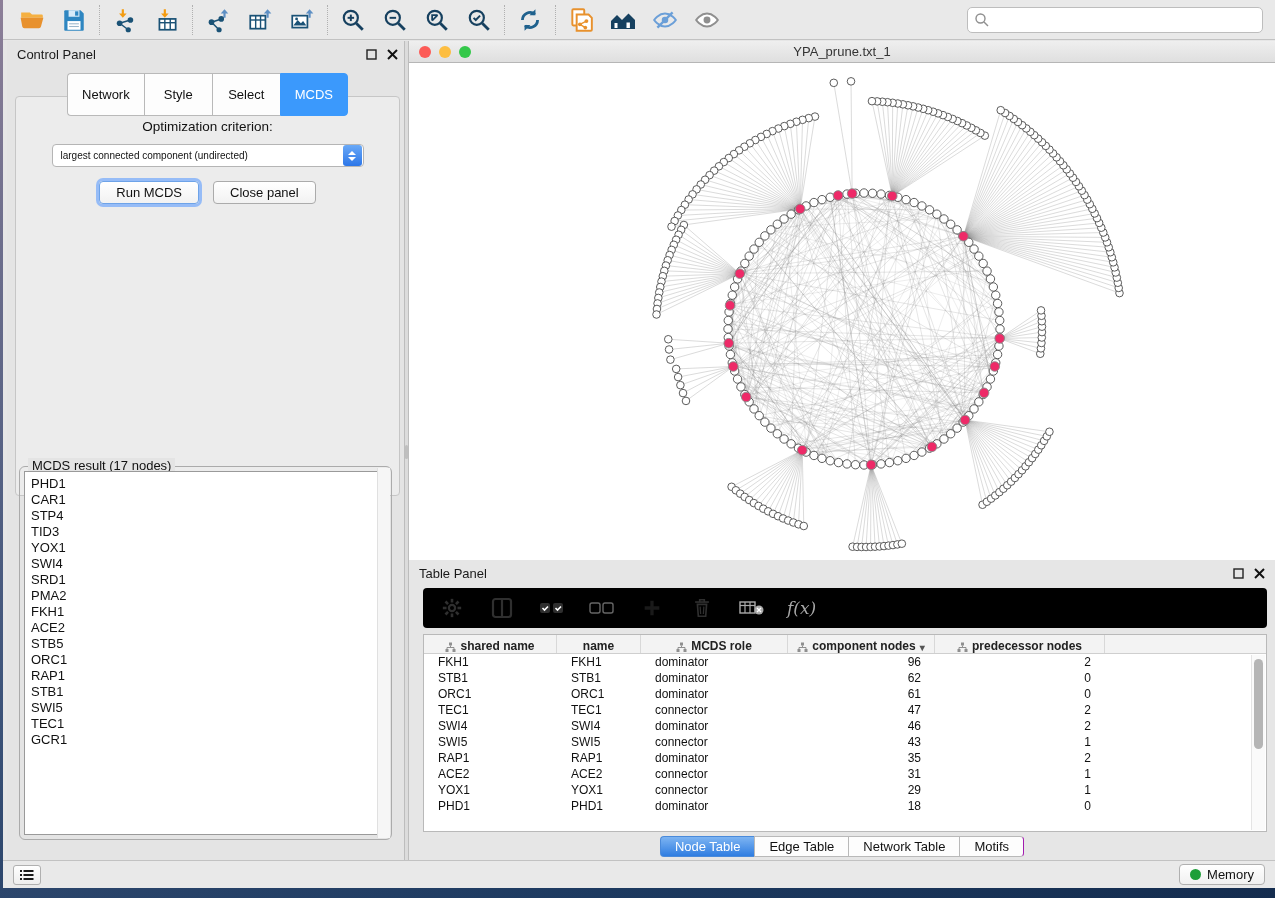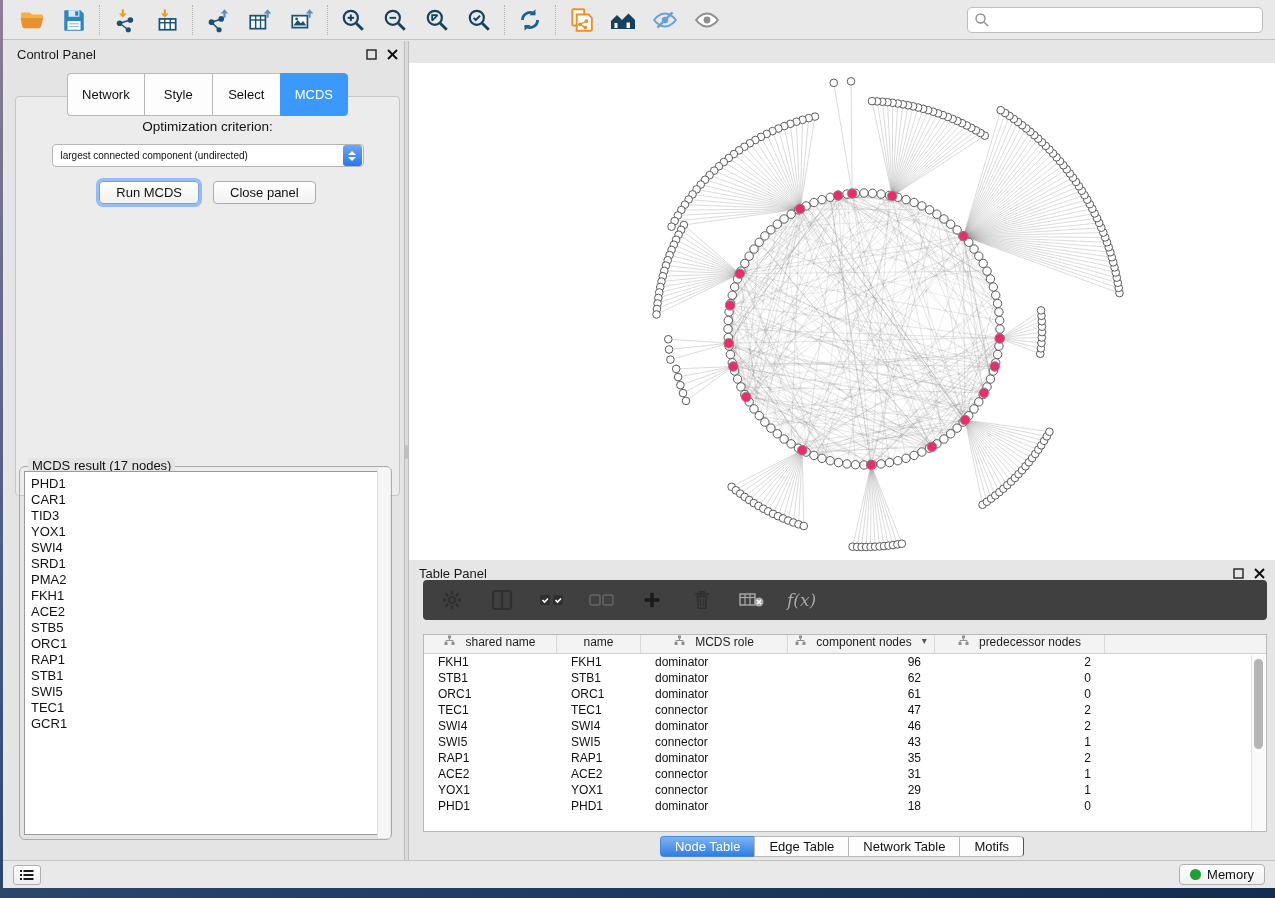--- a/index.html
+++ b/index.html
@@ -50,26 +50,26 @@
   
   .net-window { position:absolute; left:406px; top:41px; right:0; height:519px; }
   .net-titlebar { height:22px; background:linear-gradient(#efefef,#dfdfdf); border-bottom:1px solid #b6b6b6; display:flex; align-items:center; position:relative; }
   .traffic { display:flex; gap:8px; margin-left:10px; }
   .tl { width:12px; height:12px; border-radius:50%; }
   .net-title { position:absolute; left:0; right:0; text-align:center; font-size:13px; color:#333; }
   .net-canvas { position:absolute; left:0; right:0; top:22px; bottom:0; background:#fff; }
 
   
   .table-panel { position:absolute; left:406px; top:560px; right:0; bottom:28px; background:#e6e6e6; }
-  .tp-toolbar { position:absolute; left:14px; right:8px; top:20px; height:40px; background:#404040; border-radius:4px; display:flex; align-items:center; padding:0 10px; gap:12px; }
+  .tp-toolbar { position:absolute; left:14px; right:8px; top:28px; height:40px; background:#000000; border-radius:4px; display:flex; align-items:center; padding:0 10px; gap:12px; }
   .tpi { width:38px; height:30px; display:flex; align-items:center; justify-content:center; }
   .fx-label { font-family:"DejaVu Serif", serif; font-style:italic; font-size:17px; color:#a8a8a8; padding-left:4px; }
   .grid-table { position:absolute; left:14px; right:8px; top:74px; bottom:28px; background:#fff; border:1px solid #b9b9b9; overflow:hidden; }
   .gt-header { display:flex; height:19px; background:#f3f3f3; border-bottom:1px solid #cfcfcf; }
-  .gt-hcell { display:flex; align-items:flex-start; justify-content:center; gap:10px; font-size:12px; color:#222; border-right:1px solid #d8d8d8; }
+  .gt-hcell { display:flex; align-items:flex-end; justify-content:center; gap:4px; font-size:12px; color:#222; border-right:1px solid #d8d8d8;font-weight:bold; }
   .gt-row { display:flex; height:16px; align-items:center; }
   .gt-cell { font-size:12px; color:#111; padding:0 14px; white-space:nowrap; }
   .num { text-align:right; }
   .sort-arrow { font-size:10px; color:#555; }
   .gt-scroll { position:absolute; top:20px; bottom:1px; right:1px; width:14px; background:#fafafa; border-left:1px solid #e4e4e4; }
   .gt-thumb { position:absolute; left:2px; right:2px; top:4px; height:90px; background:#b5b5b5; border-radius:6px; }
   .tp-tabs { position:absolute; left:0; right:0; bottom:3px; display:flex; justify-content:center; }
   .tp-tab { font-size:13px; color:#111; background:#fdfdfd; border:1px solid #b9b9b9; border-right:none; padding:2px 14px; }
   .tp-tab:first-child { border-radius:4px 0 0 4px; }
   .tp-tab:last-child { border-right:1px solid #a21caf; border-radius:0 4px 4px 0; }
@@ -271,20 +271,21 @@
         <button class="mac-btn focused">Run MCDS</button>
         <button class="mac-btn">Close panel</button>
       </div>
     </div>
     <div class="result-group">
       <span class="result-legend">MCDS result (17 nodes)</span>
       <div class="result-list">
 
       <div class="result-item">PHD1</div>
           <div class="result-item">CAR1</div>
+          <div class="result-item">STP4</div>
           <div class="result-item">TID3</div>
           <div class="result-item">YOX1</div>
           <div class="result-item">SWI4</div>
           <div class="result-item">SRD1</div>
           <div class="result-item">PMA2</div>
           <div class="result-item">FKH1</div>
           <div class="result-item">ACE2</div>
           <div class="result-item">STB5</div>
           <div class="result-item">ORC1</div>
           <div class="result-item">RAP1</div>
@@ -295,20 +296,28 @@
         </div>
       <div class="result-scroll"></div>
     </div>
   </div>
 
   <div class="vsplit">
       <div class="vsplit-grip"></div>
     </div>
 
   <div class="net-window">
+    <div class="net-titlebar">
+      <div class="traffic">
+        <span class="tl" style="background:#fc5b57"></span>
+        <span class="tl" style="background:#fdbe41"></span>
+        <span class="tl" style="background:#34c84a"></span>
+      </div>
+      <div class="net-title">YPA_prune.txt_1</div>
+    </div>
     <div class="net-canvas">
       <svg id="netsvg" width="867" height="497">
           <g>
             <line x1="391.1518674611189" y1="145.9191273711859" x2="344.9736887650071" y2="345.93879431177635" stroke="#777777" stroke-opacity="0.3" stroke-width="0.6"></line>
             <line x1="391.1518674611189" y1="145.9191273711859" x2="328.5503979191978" y2="215.9350608348838" stroke="#777777" stroke-opacity="0.3" stroke-width="0.6"></line>
             <line x1="391.1518674611189" y1="145.9191273711859" x2="534.9387943117763" y2="376.0263112349929" stroke="#777777" stroke-opacity="0.3" stroke-width="0.6"></line>
             <line x1="391.1518674611189" y1="145.9191273711859" x2="382.1275558828564" y2="380.828597868274" stroke="#777777" stroke-opacity="0.3" stroke-width="0.6"></line>
             <line x1="391.1518674611189" y1="145.9191273711859" x2="520.5184996778332" y2="146.82229151403453" stroke="#777777" stroke-opacity="0.3" stroke-width="0.6"></line>
             <line x1="391.1518674611189" y1="145.9191273711859" x2="320.072400621231" y2="283.0453197647454" stroke="#777777" stroke-opacity="0.3" stroke-width="0.6"></line>
             <line x1="391.1518674611189" y1="145.9191273711859" x2="437.9546802352546" y2="131.07240062123103" stroke="#777777" stroke-opacity="0.3" stroke-width="0.6"></line>

